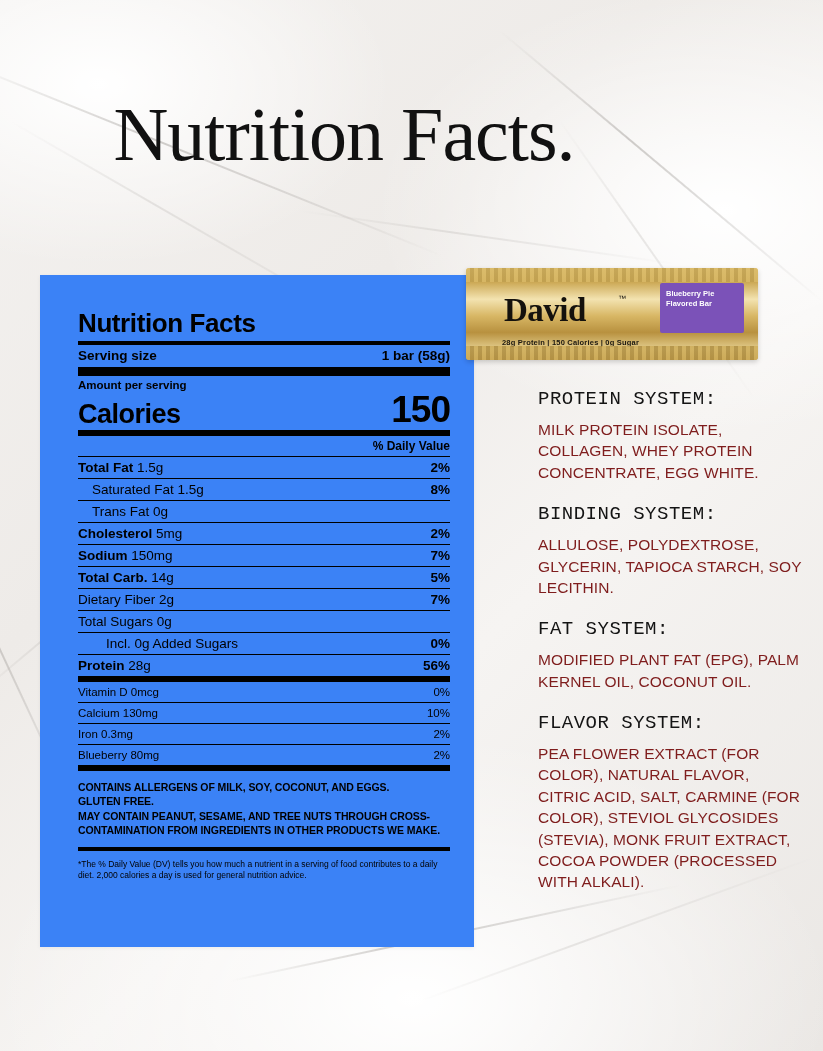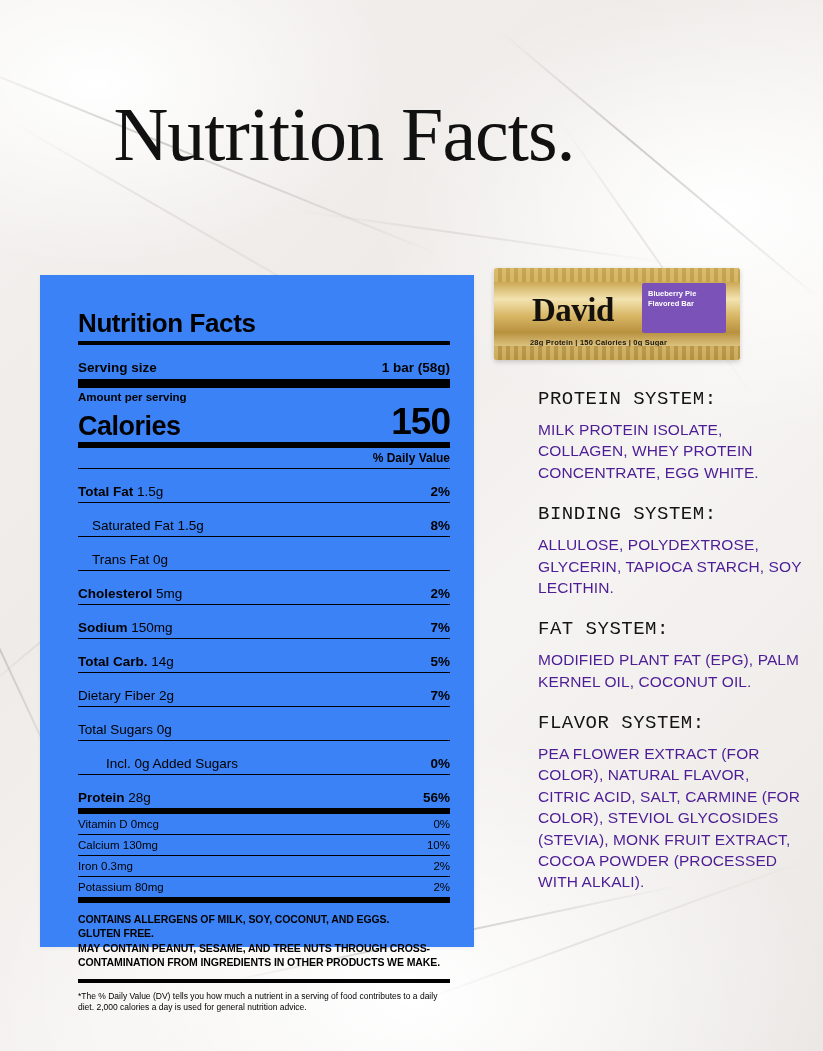--- a/index.html
+++ b/index.html
@@ -74,21 +74,20 @@
   .rule-med { border-bottom: 4px solid #000; }
   .rule-thick { border-bottom: 9px solid #000; }
   .rule-mid { border-bottom: 6px solid #000; }
 
   .row {
     display: flex;
     justify-content: space-between;
     align-items: baseline;
     padding: 3px 0 3px 0;
     font-size: 13.5px;
-    margin-top: 12px;
   }
   .row .lbl { font-weight: bold; }
   .row .lbl span.norm { font-weight: normal; }
   .row .dv { font-weight: bold; }
   .row.indent .lbl { padding-left: 14px; font-weight: normal; }
   .row.indent2 .lbl { padding-left: 28px; font-weight: normal; }
 
   .serving-row { font-size: 13.5px; font-weight: bold; padding: 3px 0 4px; }
   .amount-label { font-size: 11.5px; font-weight: bold; padding-top: 3px; }
   .cal-row {
@@ -122,23 +121,23 @@
   .dv-foot {
     font-size: 8.5px;
     line-height: 1.35;
     padding-top: 8px;
     color: #000;
   }
 
   
   .bar-wrap {
     position: absolute;
-    left: 494px;
+    left: 466px;
     top: 268px;
-    width: 246px;
+    width: 292px;
     height: 92px;
     text-decoration: underline;
   }
   .bar {
     position: absolute;
     inset: 0;
     border-radius: 3px;
     background:
       linear-gradient(180deg, #e8cf86 0%, #c9a44e 14%, #f3e3b0 34%, #d8b765 52%, #b8913f 70%, #e3cd8c 88%, #bd9744 100%);
     box-shadow: 0 2px 5px rgba(0,0,0,.18);
@@ -212,21 +211,21 @@
   .sys-head {
     font-family: "Liberation Mono", monospace;
     font-size: 19px;
     letter-spacing: .5px;
     color: #141414;
     margin-bottom: 9px;
   }
   .sys-body {
     font-size: 15.5px;
     line-height: 1.38;
-    color: #4c1d95;
+    color: #7f1d1d;
     letter-spacing: .1px;
   }
 </style>
 </head>
 <body>
 
 <div class="marble">
   <div class="vein" style="left:-40px; top:60px; width:520px; height:2px; transform:rotate(22deg);"></div>
   <div class="vein soft" style="left:10px; top:120px; width:420px; height:1.5px; transform:rotate(30deg);"></div>
   <div class="vein" style="left:500px; top:30px; width:420px; height:2px; transform:rotate(40deg);"></div>
@@ -331,21 +330,21 @@
       <span>Calcium 130mg</span>
       <span>10%</span>
     </div>
     <div class="rule-thin"></div>
     <div class="vit-row">
       <span>Iron 0.3mg</span>
       <span>2%</span>
     </div>
     <div class="rule-thin"></div>
     <div class="vit-row">
-      <span>Potassium 80mg</span>
+      <span>Blueberry 80mg</span>
       <span>2%</span>
     </div>
     <div class="rule-mid"></div>
 
     <div class="footnote-block">
       <div>CONTAINS ALLERGENS OF MILK, SOY, COCONUT, AND EGGS.</div>
       <div>GLUTEN FREE.</div>
       <div>MAY CONTAIN PEANUT, SESAME, AND TREE NUTS THROUGH CROSS-</div>
       <div>CONTAMINATION FROM INGREDIENTS IN OTHER PRODUCTS WE MAKE.</div>
     </div>

